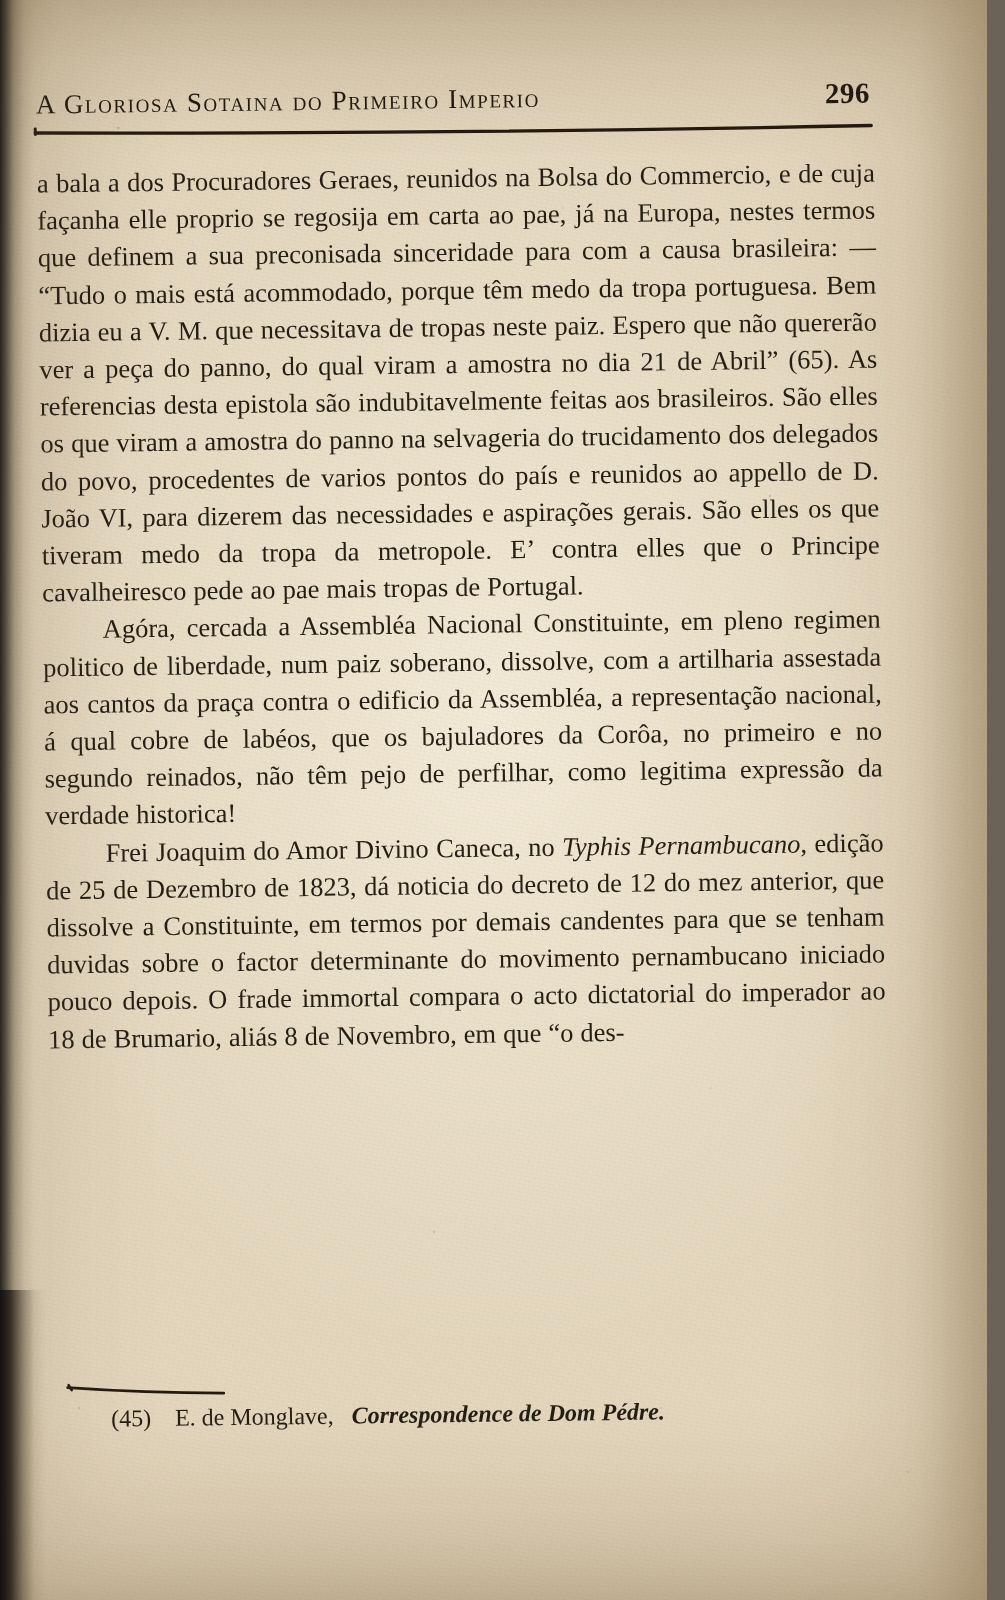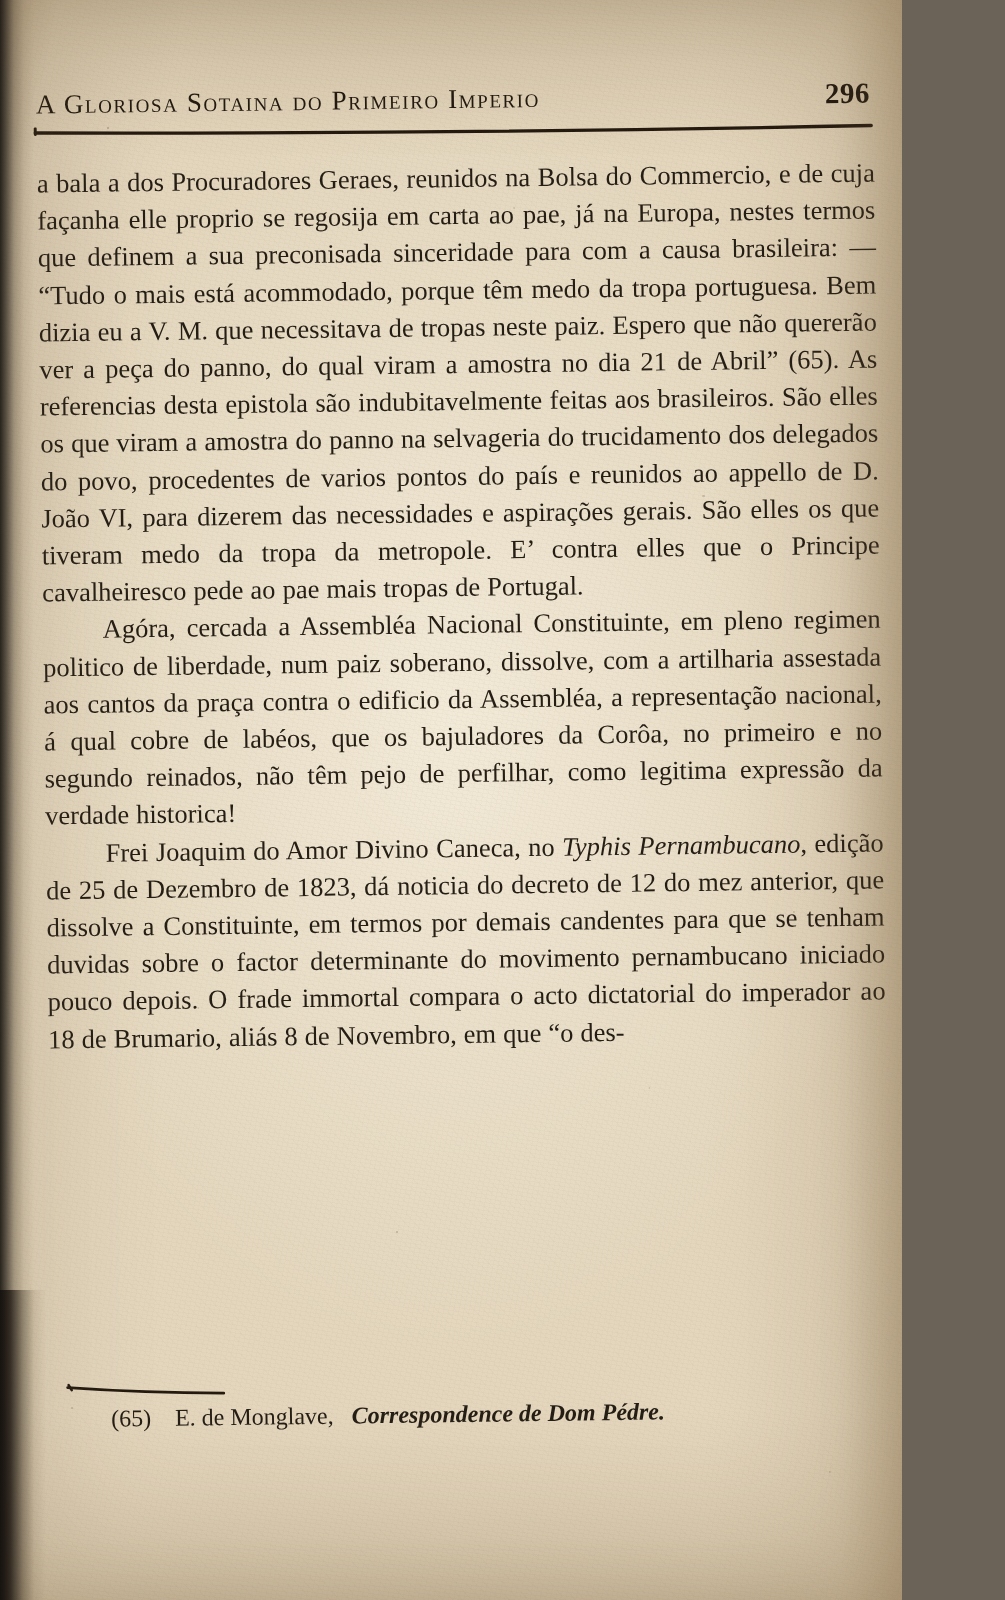--- a/index.html
+++ b/index.html
@@ -4,21 +4,21 @@
 <title>Scanned Book Page</title>
 <style>
   html, body {
     margin: 0;
     padding: 0;
     background: #6b6258;
   }
 
   .page {
     position: relative;
-    width: 902px;
+    width: 987px;
     height: 1600px;
     overflow: hidden;
     background-color: #e3d6bd;
     background-image:
       radial-gradient(ellipse 70% 55% at 50% 45%, rgba(255,250,238,0.55) 0%, rgba(255,250,238,0.18) 45%, rgba(255,250,238,0) 72%),
       linear-gradient(100deg, rgba(120,96,64,0.30) 0%, rgba(120,96,64,0.07) 5%, rgba(255,255,255,0) 16%),
       linear-gradient(270deg, rgba(150,120,80,0.26) 0%, rgba(150,120,80,0.08) 7%, rgba(255,255,255,0) 22%),
       linear-gradient(0deg, rgba(150,120,80,0.16) 0%, rgba(255,255,255,0) 12%),
       linear-gradient(180deg, rgba(150,120,80,0.14) 0%, rgba(255,255,255,0) 10%);
     font-family: "Liberation Serif", "DejaVu Serif", serif;
@@ -204,21 +204,21 @@
     </div>
 
     <div class="fn-rule">
       <svg width="160" height="14" viewBox="0 0 160 14" aria-hidden="true">
         <path d="M3,2 L6,7" stroke="#23190f" stroke-width="2.6" stroke-linecap="round" fill="none"></path>
         <path d="M2,4.5 Q80,11 158,12" stroke="#23190f" stroke-width="2.8" fill="none" stroke-linecap="round"></path>
       </svg>
     </div>
 
     <div class="footnote">
-      <span>(65)</span>
+      <span>(45)</span>
       <span>&nbsp;&nbsp;</span>
       <span>E. de Monglave,</span>
       <span>&nbsp;</span>
       <i>Correspondence de Dom Pédre.</i>
     </div>
 
   </div>
 
   <div class="grain"></div>
   <div class="specks"></div>

